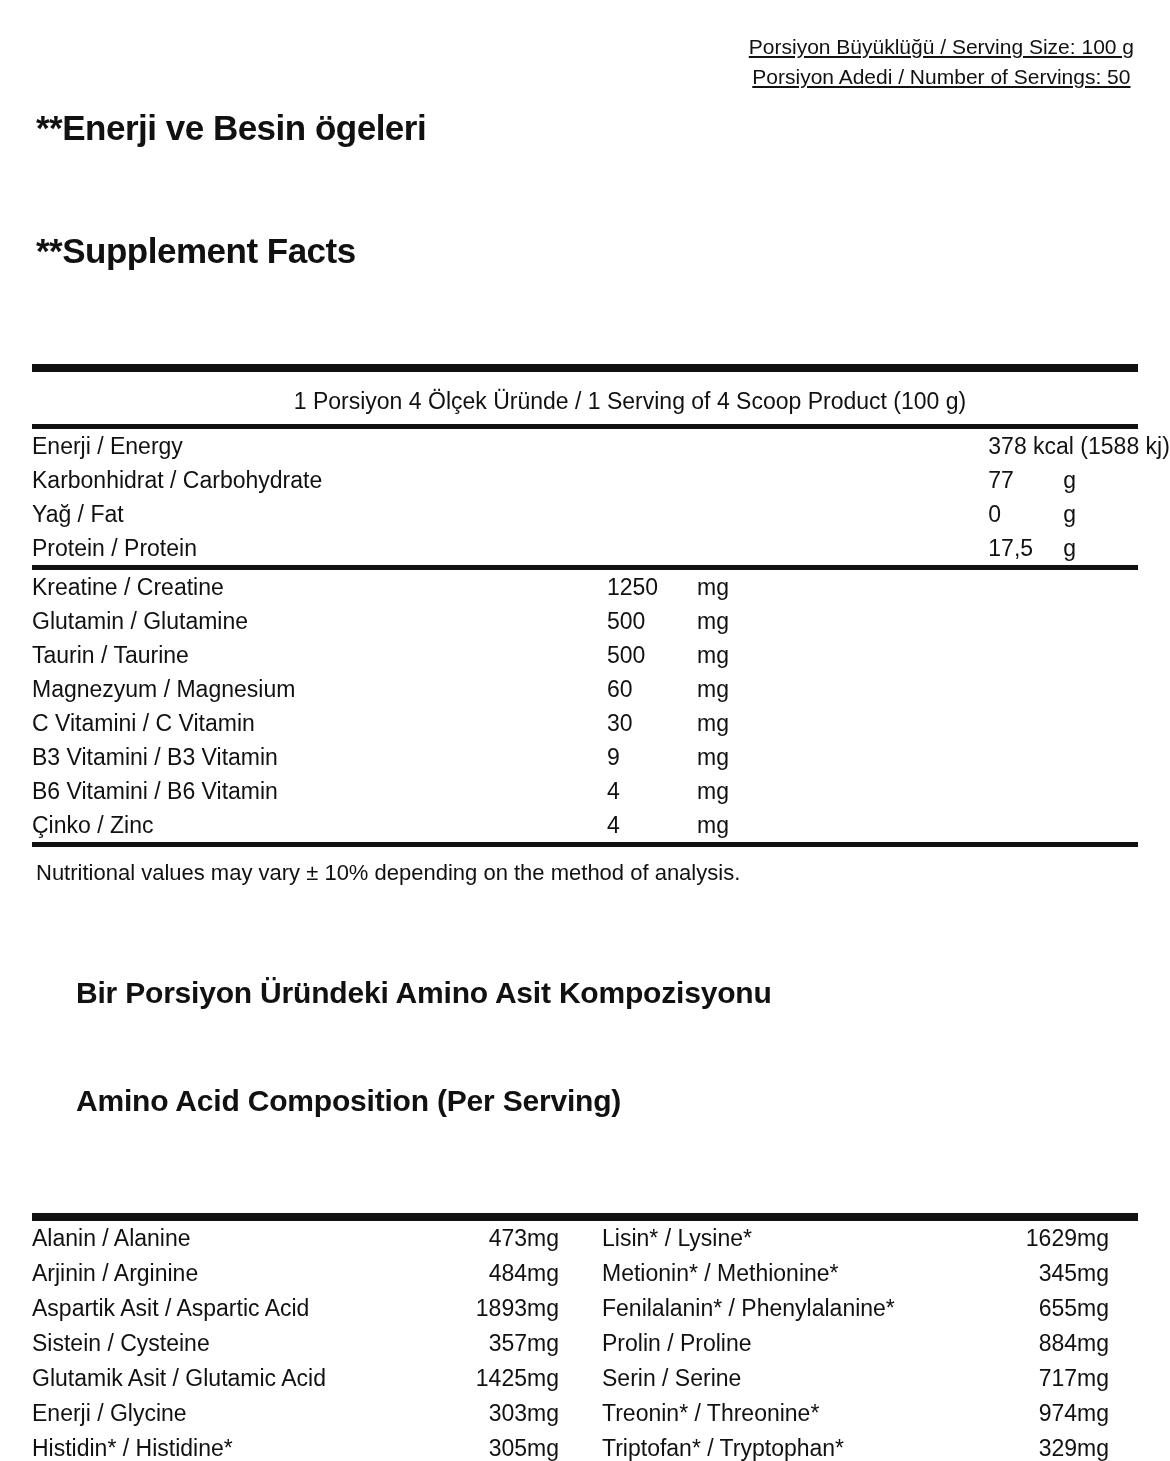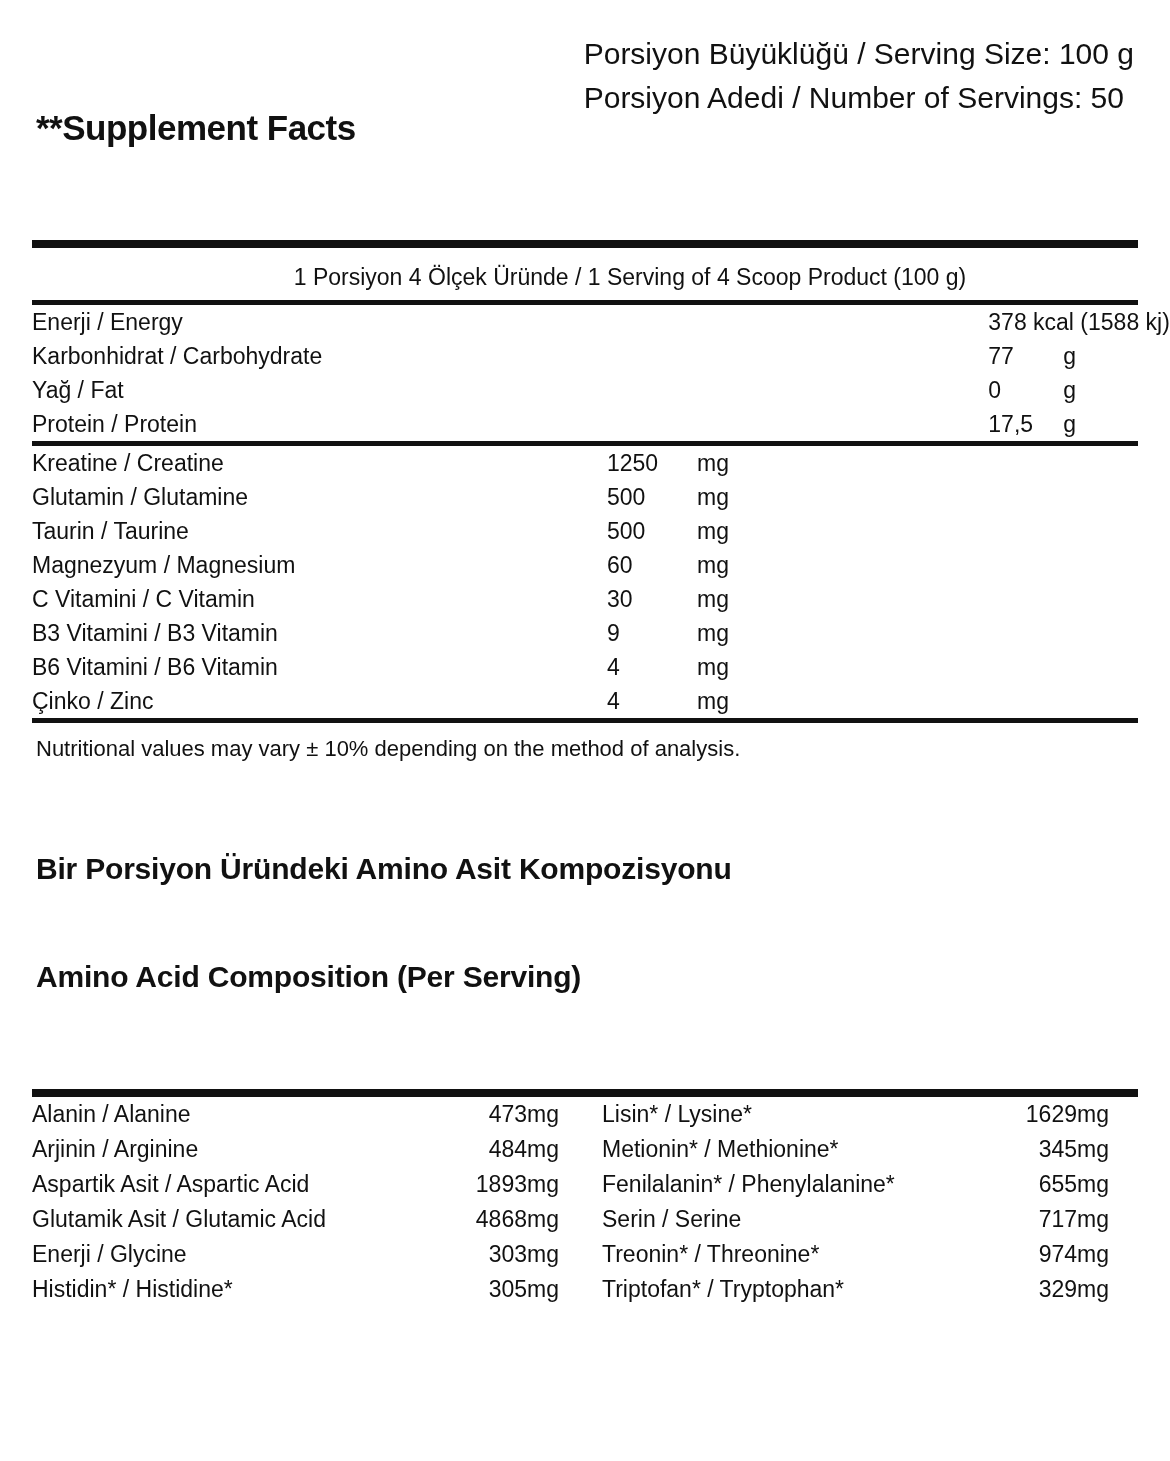--- a/index.html
+++ b/index.html
@@ -30,25 +30,26 @@
     padding: 0 4px;
   }
   .title-block {
     font-weight: bold;
     font-size: 35px;
     line-height: 1.18;
     letter-spacing: -0.5px;
     white-space: pre;
   }
   .serving-block {
-    text-align: left;
-    font-size: 30px;
+    text-align: center;
+    font-size: 21px;
     line-height: 1.45;
     padding-top: 8px;
     white-space: nowrap;
+    text-decoration: underline;
   }
 
   
   .rule-thick {
     height: 8px;
     background: #111111;
     margin: 10px 0 0 0;
   }
   .rule-med {
     height: 5px;
@@ -92,20 +93,21 @@
   }
 
   
   .amino-title {
     font-weight: bold;
     font-size: 30px;
     line-height: 1.2;
     padding: 10px 4px 12px 4px;
     letter-spacing: -0.2px;
     white-space: pre;
+    margin-left: 40px;
   }
 
   
   table.amino {
     width: 100%;
     border-collapse: collapse;
     table-layout: fixed;
   }
   table.amino td {
     font-size: 23px;
@@ -120,20 +122,21 @@
   td.b-val   { width: 105px; text-align: right; padding-right: 12px; }
   td.b-unit  { width: auto; }
 </style>
 </head>
 <body>
 
 <div class="page">
 
   <div class="header">
     <div class="title-block">
+      <div>**Enerji ve Besin ögeleri</div>
       <div>**Supplement Facts</div>
     </div>
     <div class="serving-block">
       <div>Porsiyon Büyüklüğü / Serving Size: 100 g</div>
       <div>Porsiyon Adedi / Number of Servings: 50</div>
     </div>
   </div>
 
   <div class="rule-thick"></div>
 
@@ -245,22 +248,30 @@
     </tr>
     <tr>
       <td class="a-name">Aspartik Asit / Aspartic Acid</td>
       <td class="a-val">1893</td>
       <td class="a-unit">mg</td>
       <td class="b-name">Fenilalanin* / Phenylalanine*</td>
       <td class="b-val">655</td>
       <td class="b-unit">mg</td>
     </tr>
     <tr>
+      <td class="a-name">Sistein / Cysteine</td>
+      <td class="a-val">357</td>
+      <td class="a-unit">mg</td>
+      <td class="b-name">Prolin / Proline</td>
+      <td class="b-val">884</td>
+      <td class="b-unit">mg</td>
+    </tr>
+    <tr>
       <td class="a-name">Glutamik Asit / Glutamic Acid</td>
-      <td class="a-val">4868</td>
+      <td class="a-val">1425</td>
       <td class="a-unit">mg</td>
       <td class="b-name">Serin / Serine</td>
       <td class="b-val">717</td>
       <td class="b-unit">mg</td>
     </tr>
     <tr>
       <td class="a-name">Enerji / Glycine</td>
       <td class="a-val">303</td>
       <td class="a-unit">mg</td>
       <td class="b-name">Treonin* / Threonine*</td>

